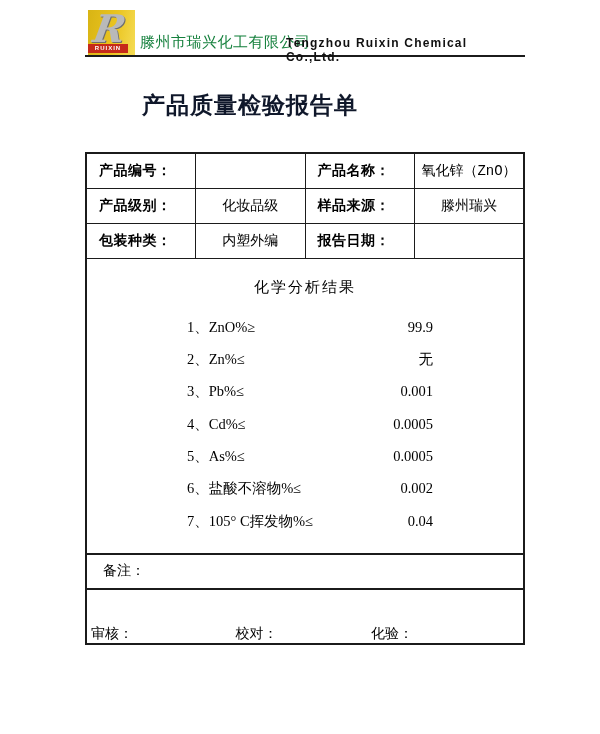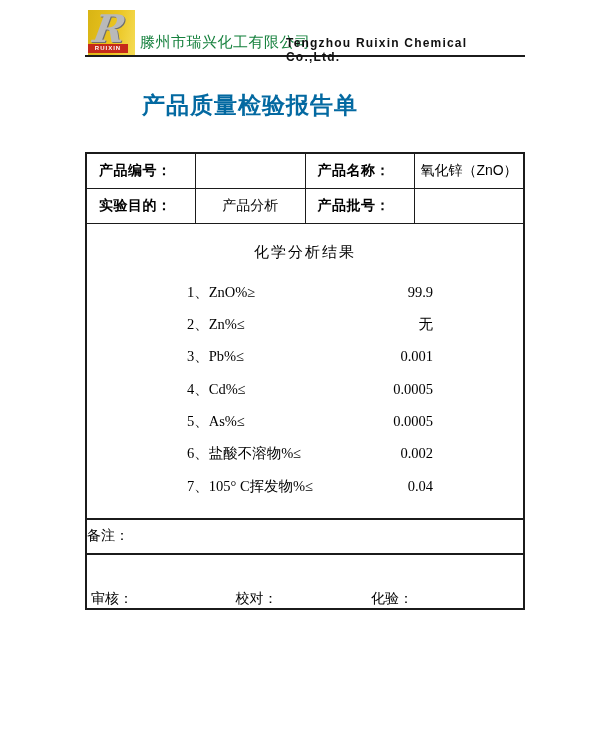--- a/index.html
+++ b/index.html
@@ -21,46 +21,46 @@
                line-height:9px; }
   .company-cn { position:absolute; left:55px; top:23px; font-size:15px; color:#15803d;
                 letter-spacing:0.5px; font-family:"Liberation Serif", serif; }
   .company-en { position:absolute; left:201px; top:26px; font-size:12px; color:#101010;
                 font-weight:bold; letter-spacing:1.2px;
                 font-family:"Liberation Sans", sans-serif; }
 
   
   .report-title { position:absolute; left:0; top:90px; width:500px; text-align:center;
                   font-family:"Liberation Sans", sans-serif; font-weight:bold;
-                  font-size:23px; letter-spacing:1px; color:#0369a1; }
+                  font-size:23px; letter-spacing:1px; color:#0f172a; }
 
   
   table.info-table { position:absolute; left:85px; top:152px; width:440px;
                      border-collapse:collapse; table-layout:fixed;
                      border:2px solid #1b1b1b; }
   table.info-table td { border:1px solid #1b1b1b; height:35px; overflow:hidden; }
   col.c { width:25%; }
 
   td.lbl { font-family:"Liberation Sans", sans-serif; font-weight:bold; font-size:14px;
            text-align:left; padding-left:12px; letter-spacing:0.5px; }
-  td.val { font-family:Liberation Sans, sans-serif; font-size:14px; text-align:center; }
+  td.val { font-family:Liberation Mono, monospace; font-size:14px; text-align:center; }
 
   
   td.analysis-cell { padding:0; vertical-align:top; }
   .analysis { height:294px; }
   .analysis-heading { padding-top:19px; text-align:center; font-size:15px;
                       letter-spacing:2px; font-family:"Liberation Serif", serif; }
   .analysis-items { margin-top:14px; }
   .arow { position:relative; height:32.4px; line-height:32.4px; padding-left:100px;
           font-size:14.5px; font-family:"Liberation Serif", serif; }
   .avalue { position:absolute; right:90px; top:0; }
 
   
   td.remark-cell { border-top:2px solid #1b1b1b !important; height:56px;
-                   vertical-align:top; padding:7px 0 0 0; font-size:14px;border-radius:12px; }
+                   vertical-align:top; padding:7px 0 0 16px; font-size:14px;border-radius:12px; }
   td.signs-cell { border-top:2px solid #1b1b1b !important; height:68px;
                   vertical-align:top; padding:11px 0 0 4px; font-size:14px; }
   .sign { display:inline-block;margin-top:24px; }
   .s1 { width:141px; }
   .s2 { width:132px; }
 </style>
 </head>
 <body>
 
 <div class="header">
@@ -83,23 +83,29 @@
     </colgroup>
 
   <tbody>
       <tr>
     <td class="lbl">产品编号：</td>
     <td class="val"></td>
     <td class="lbl">产品名称：</td>
     <td class="val">氧化锌（ZnO）</td>
   </tr>
   <tr>
-    <td class="lbl">实验目的：</td>
-    <td class="val">产品分析</td>
-    <td class="lbl">产品批号：</td>
+    <td class="lbl">产品级别：</td>
+    <td class="val">化妆品级</td>
+    <td class="lbl">样品来源：</td>
+    <td class="val">滕州瑞兴</td>
+  </tr>
+  <tr>
+    <td class="lbl">包装种类：</td>
+    <td class="val">内塑外编</td>
+    <td class="lbl">报告日期：</td>
     <td class="val"></td>
   </tr>
 
   <tr>
     <td class="analysis-cell" colspan="4">
       <div class="analysis">
         <div class="analysis-heading">化学分析结果</div>
         <div class="analysis-items">
           <div class="arow">
             <span>1、ZnO%≥</span>

